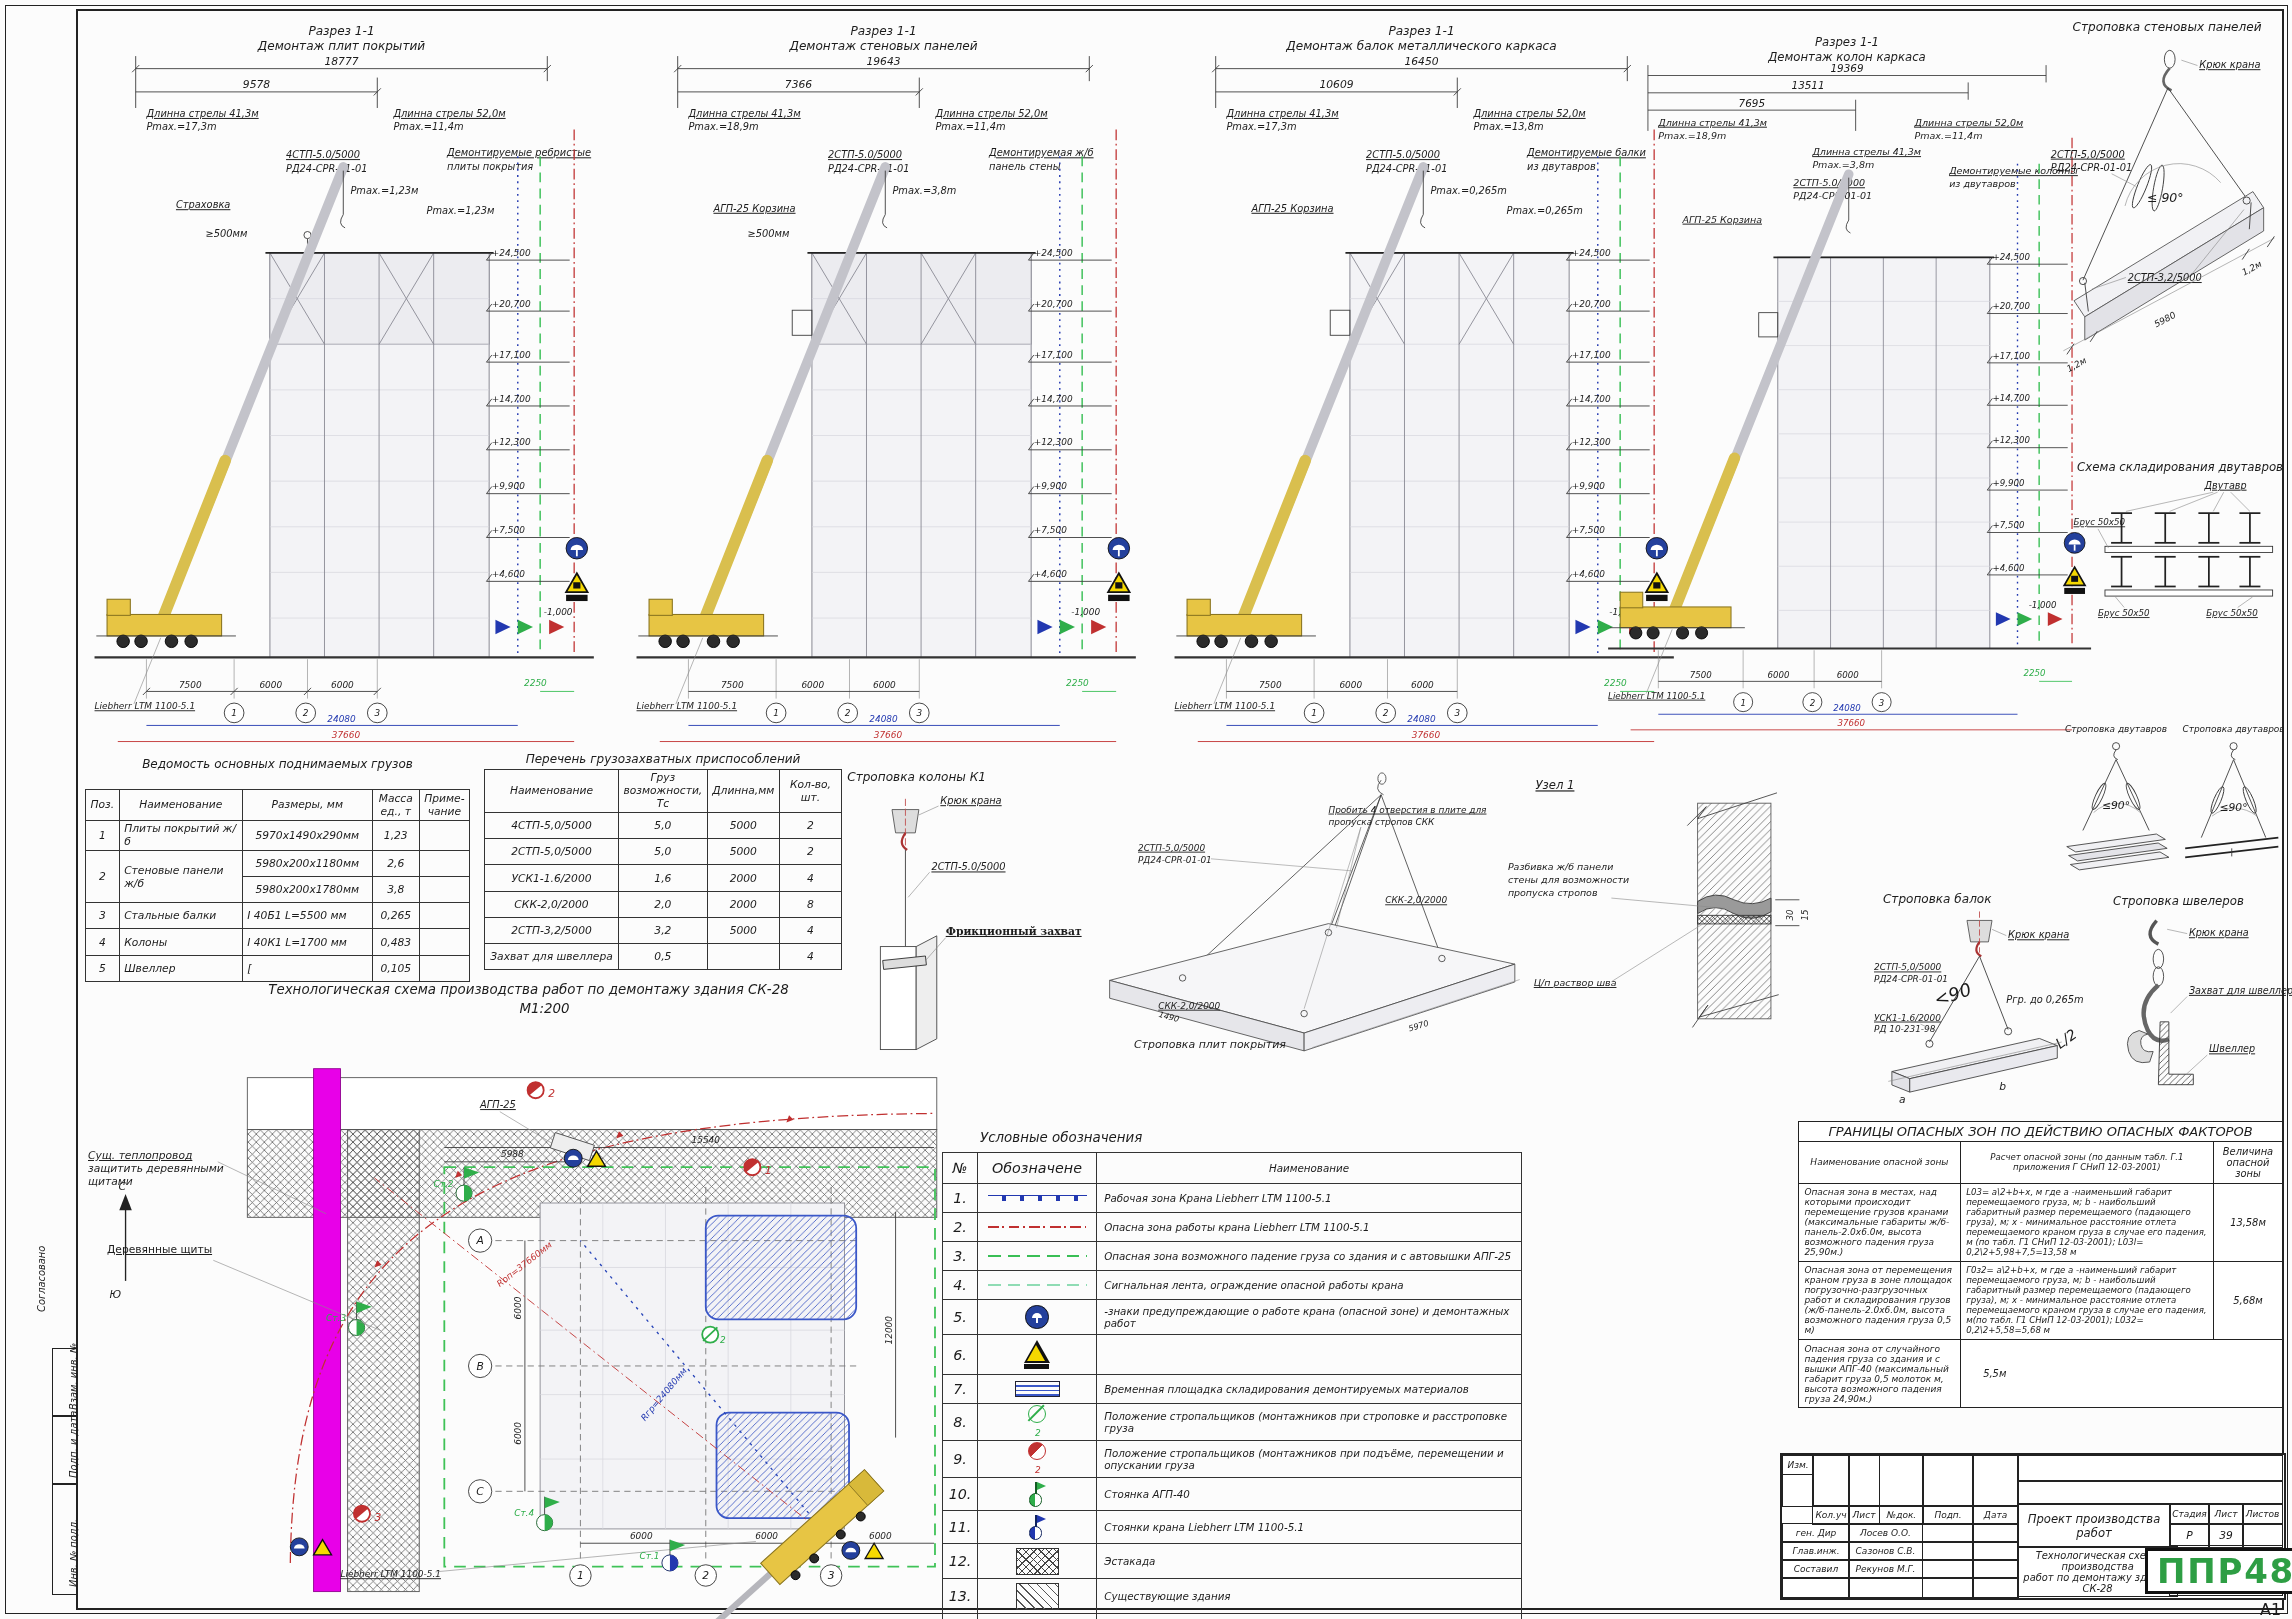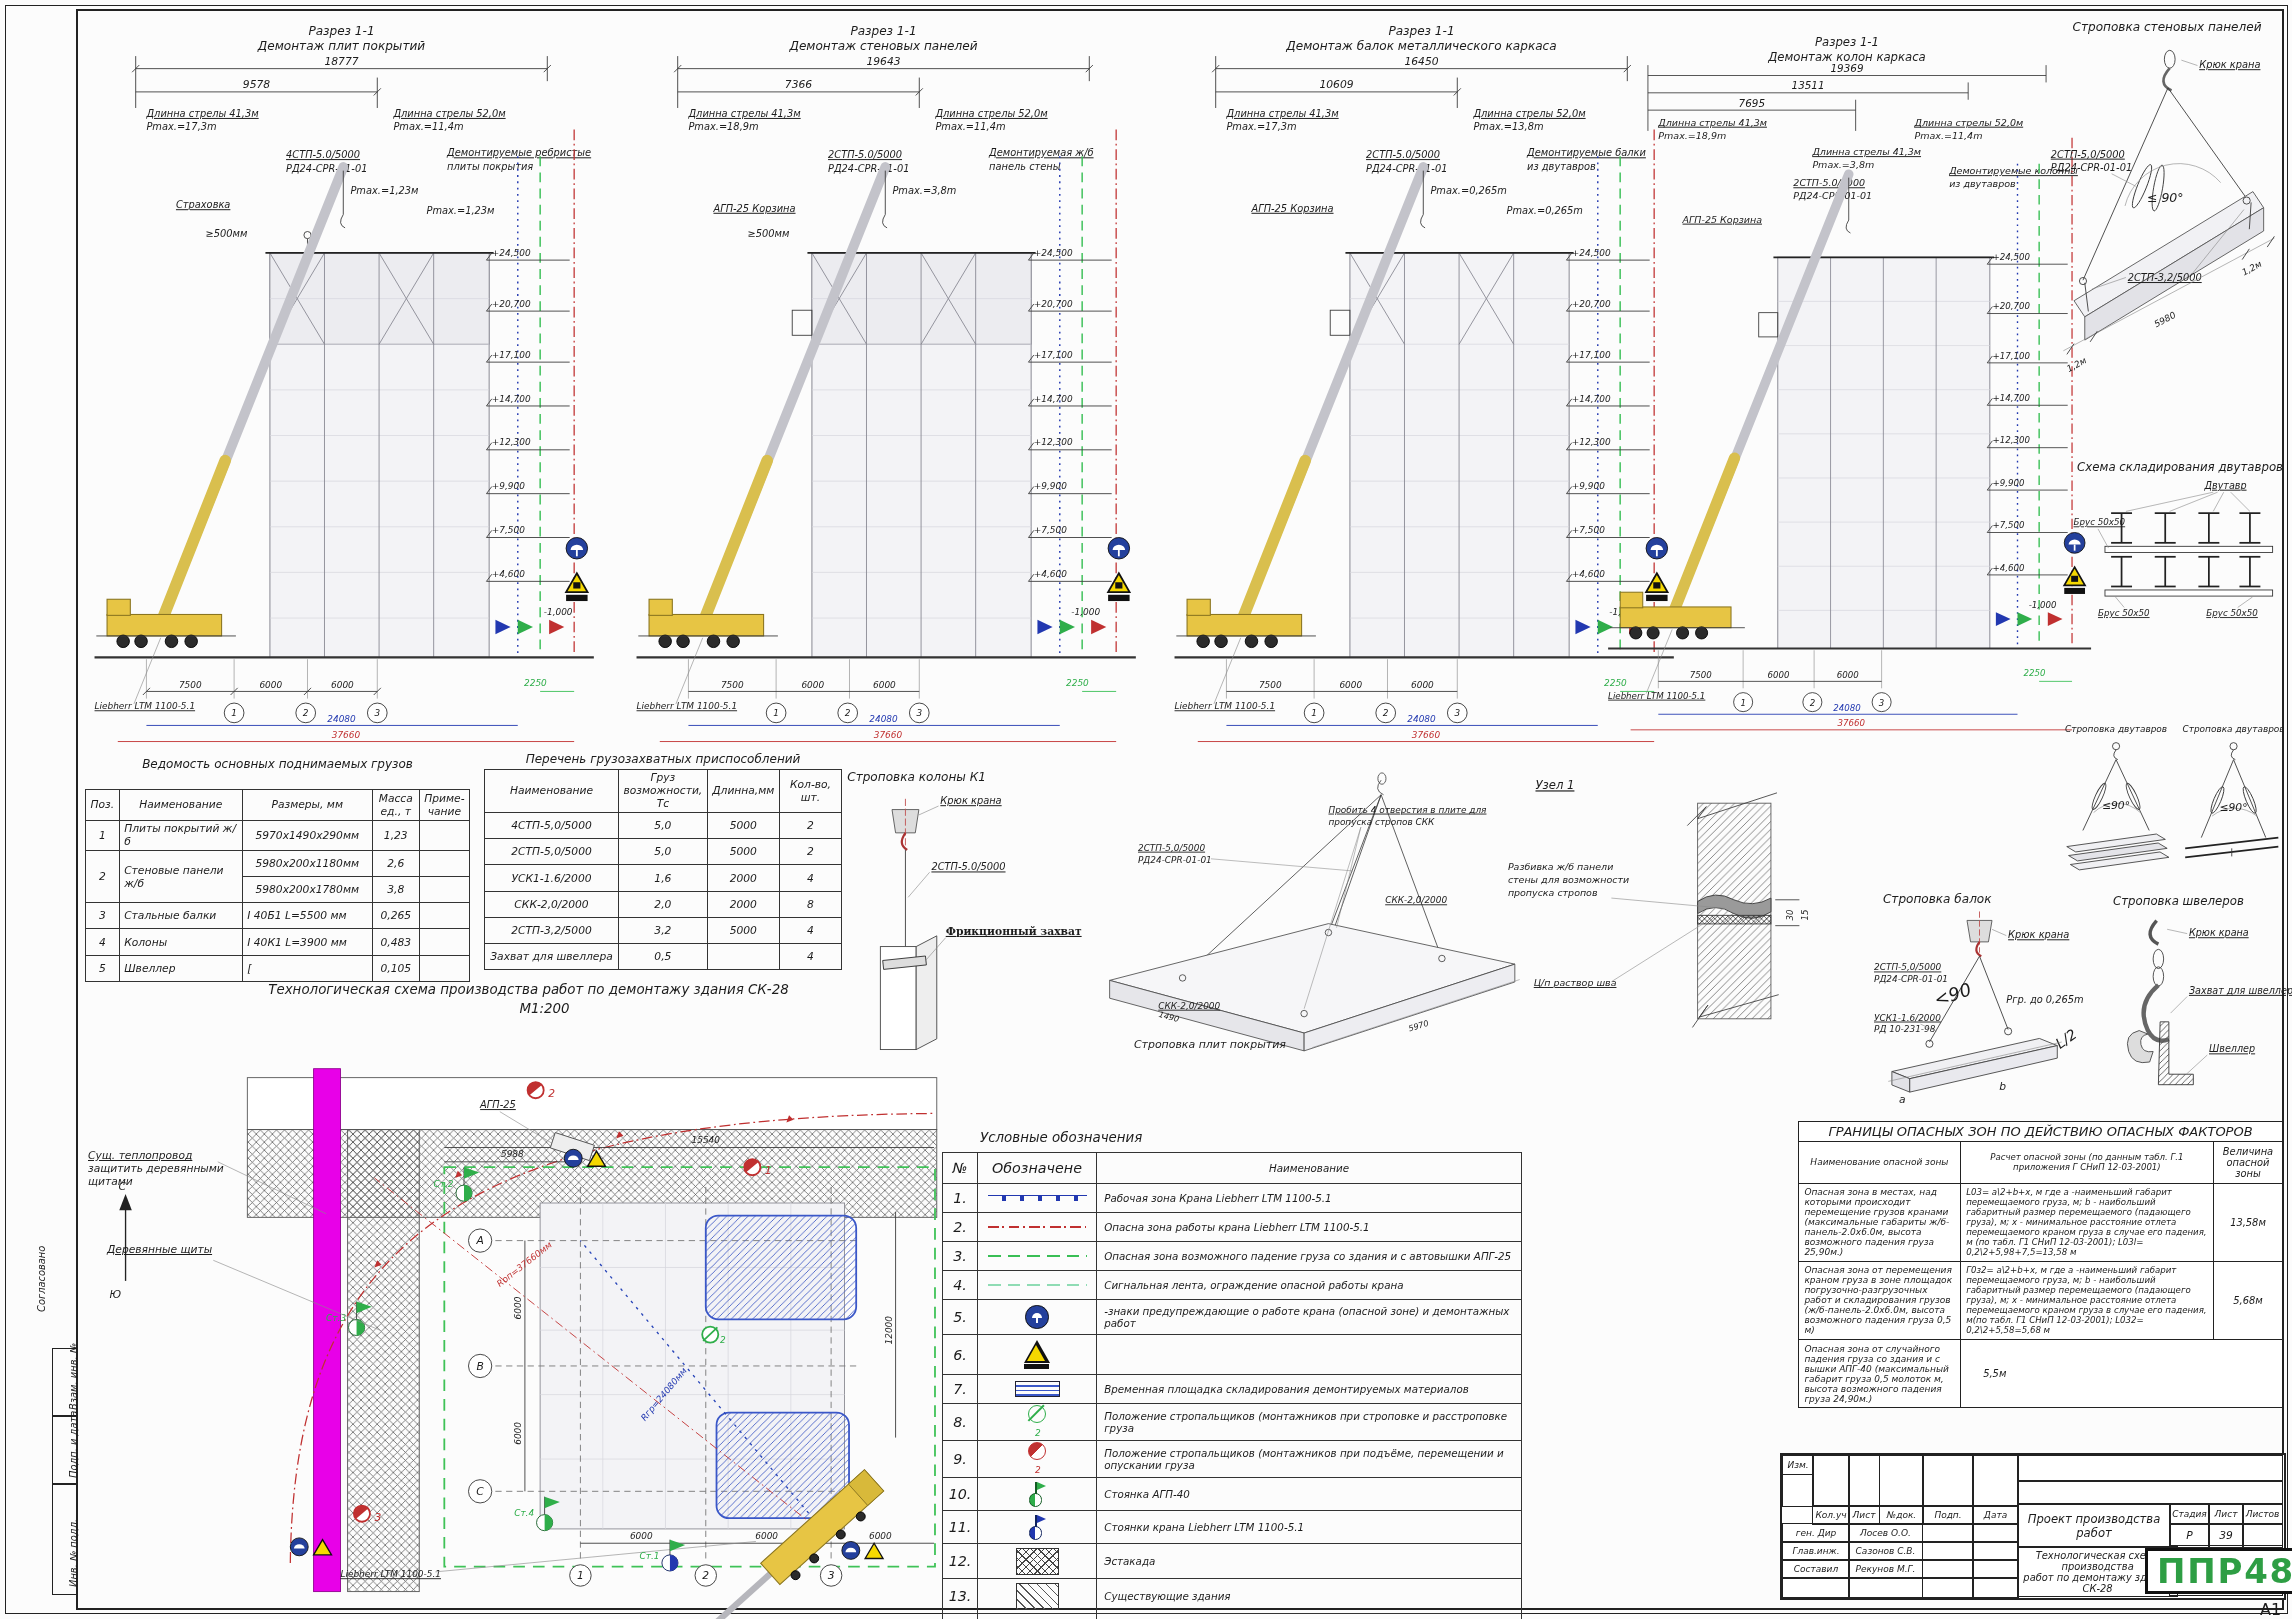--- a/index.html
+++ b/index.html
@@ -657,21 +657,21 @@
     <tr>
             <td>3</td>
             <td class="lft">Стальные балки</td>
             <td class="lft">I 40Б1  L=5500 мм</td>
             <td>0,265</td>
             <td></td>
           </tr>
     <tr>
             <td>4</td>
             <td class="lft">Колоны</td>
-            <td class="lft">I 40К1  L=3900 мм</td>
+            <td class="lft">I 40К1  L=1700 мм</td>
             <td>0,483</td>
             <td></td>
           </tr>
     <tr>
             <td>5</td>
             <td class="lft">Швеллер</td>
             <td class="lft">[</td>
             <td>0,105</td>
             <td></td>
           </tr>
@@ -1117,21 +1117,21 @@
         </g>
   <line class="lnt" x1="155" y1="112" x2="276" y2="170"></line>
         <line class="lnt" x1="150" y1="222" x2="336" y2="300"></line>
   </g>
 </svg>
 <div class="abs" style="left:88px;top:1149px;width:152px;font-style:italic;font-size:10.7px">
   <span class="u">Сущ. теплопровод</span><br>
   <span>защитить деревянными</span><br>
   <span>щитами</span>
 </div>
-<div class="abs u" style="left:107px;top:1243px;font-style:italic;font-size:10.7px;text-decoration:underline">Деревянные щиты</div>
+<div class="abs u" style="left:107px;top:1243px;font-size:10.7px;text-decoration:underline">Деревянные щиты</div>
 
 <div class="lg" style="left:942px;top:1130px">
   <div class="htitle" style="position:static;text-align:left;padding-left:38px;margin-bottom:7.2px">Условные обозначения</div>
   <div class="lg-h">
     <div class="c-n">№</div>
     <div class="c-s">Обозначене</div>
     <div class="c-l" style="text-align:center">Наименование</div>
   </div>
   <div class="lg-r">
         <div class="c-n">1.</div>

